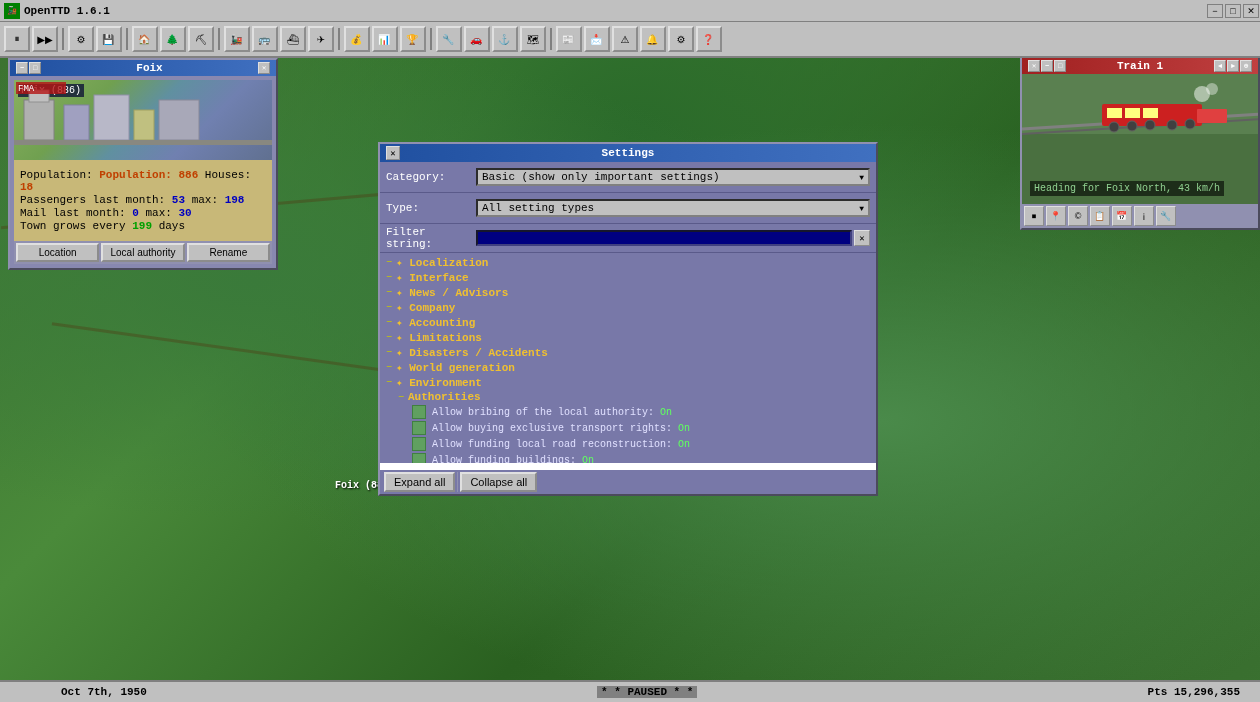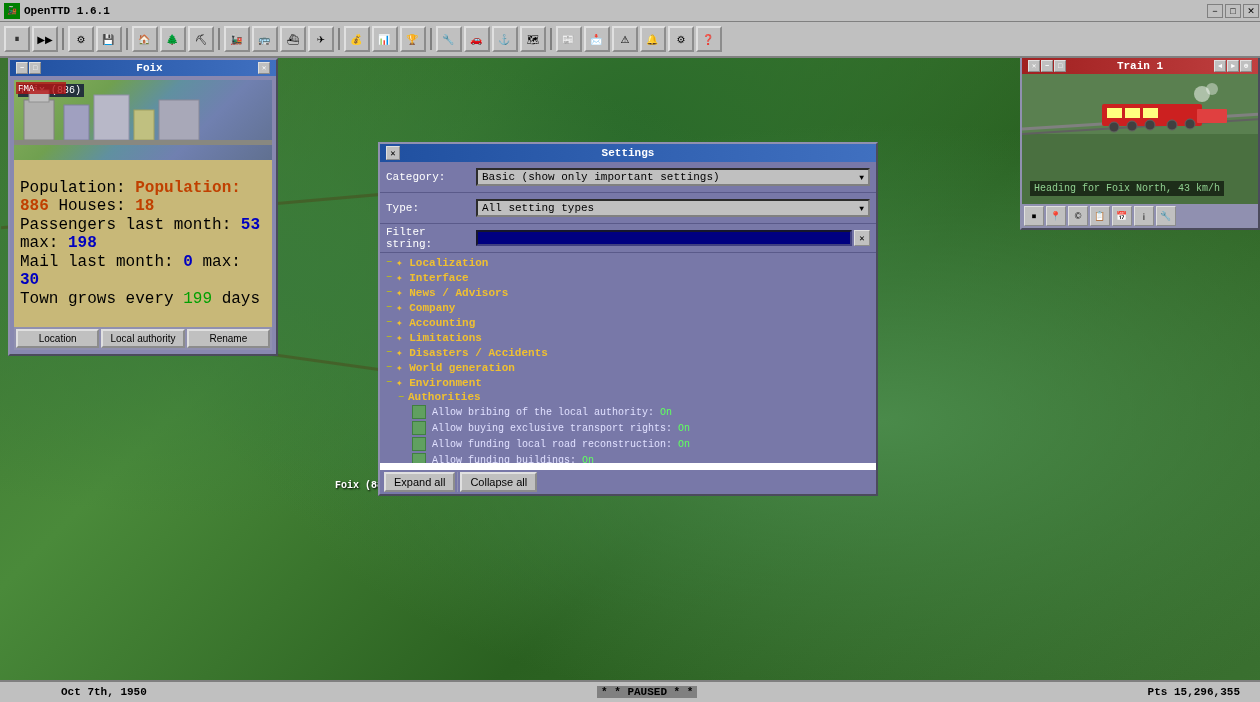--- a/index.html
+++ b/index.html
@@ -136,28 +136,28 @@
     .town-thumbnail-label {
       position: absolute;
       top: 4px; left: 4px;
       background: rgba(0,0,50,0.7);
       color: #fff;
       font-size: 10px;
       padding: 1px 3px;
     }
     .town-stats {
       background: #c8b878;
-      padding: 18px 6px;
-      font-size: 16px;
+      padding: 8px 6px;
+      font-size: 11px;
       color: #000;
     }
     .town-stats div { margin: 1px 0; }
     .stat-highlight { color: #c04000; font-weight: bold; }
     .stat-highlight2 { color: #0000c0; font-weight: bold; }
-    .stat-highlight3 { color: #00a000; font-weight: normal; text-align: right; }
+    .stat-highlight3 { color: #00a000; font-weight: bold; text-align: right; }
     .town-buttons {
       display: flex;
       background: #9090b0;
       padding: 2px;
       gap: 2px;
     }
     .town-btn {
       flex: 1;
       padding: 2px 4px;
       background: #c0c0c0;

